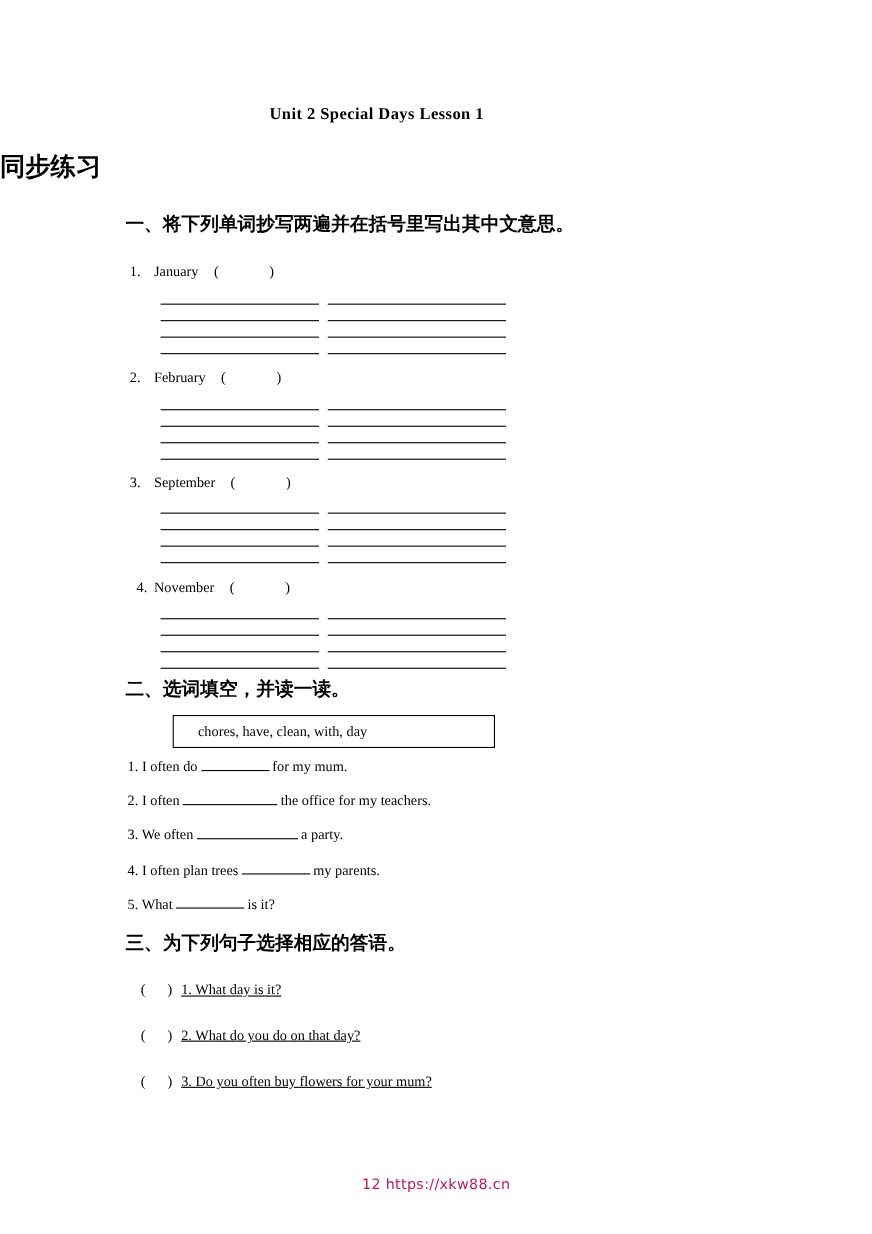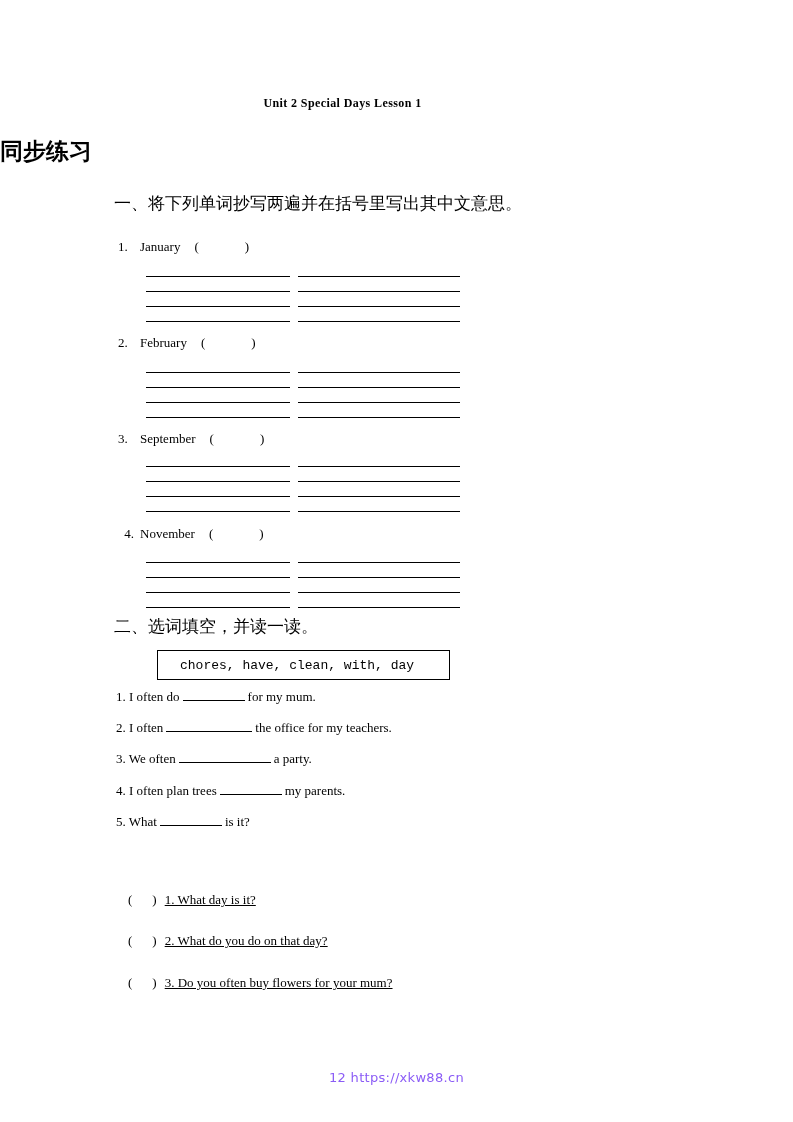--- a/index.html
+++ b/index.html
@@ -22,42 +22,42 @@
     box-sizing: border-box;
   }
 
   
   .title-main {
     position: absolute;
     top: 96px;
     left: 0;
     width: 685px;
     text-align: center;
-    font-size: 12px;
+    font-size: 15px;
     font-weight: bold;
     letter-spacing: 0.4px;
     font-family: "Liberation Serif", "DejaVu Serif", serif;
   }
   .title-sub {
     position: absolute;
     top: 136px;
     left: 0;
     width: 793px;
     text-align: left;
     font-size: 23px;
     font-weight: bold;
     font-family: "DejaVu Sans", "Liberation Sans", sans-serif;
   }
 
   
   .section-heading {
     position: absolute;
     left: 114px;
     font-size: 17px;
-    font-weight: normal;
+    font-weight: bold;
     font-family: "DejaVu Sans", "Liberation Sans", sans-serif;
     white-space: nowrap;
   }
   #heading-1 { top: 192px; }
   #heading-2 { top: 615px; }
   #heading-3 { top: 846px; }
 
   
   .word-block { position: absolute; left: 0; width: 793px; }
   .word-label {
@@ -101,21 +101,21 @@
     width: 293px;
     height: 30px;
     border: 1.6px solid #000;
     box-sizing: border-box;
     display: flex;
     align-items: center;
   }
   #word-bank .bank-text {
     padding-left: 22px;
     font-size: 13px;
-    font-family: Liberation Mono, monospace;
+    font-family: Liberation Serif, serif;
   }
   .fill-sentence {
     position: absolute;
     left: 116px;
     font-size: 13px;
     font-family: "Liberation Serif", "DejaVu Serif", serif;
     white-space: nowrap;
   }
   .blank {
     display: inline-block;
@@ -140,21 +140,21 @@
   .match-text { margin-left: 8px; text-decoration: underline; }
 
   
   #footer {
     position: absolute;
     top: 1070px;
     left: 0;
     width: 793px;
     text-align: center;
     font-size: 13px;
-    color: #8b5cf6;
+    color: #be185d;
     font-family: "DejaVu Sans", "Liberation Sans", sans-serif;
     letter-spacing: 0.3px;
   }
 </style>
 </head>
 <body>
 
 <div class="page">
 
   <div class="title-main">Unit 2 Special Days Lesson 1</div>
@@ -282,20 +282,21 @@
   <div class="fill-sentence" style="top:783px;">
     <span>4.</span>
     <span>I often plan trees</span><span class="blank blank-sm"></span><span>my parents.</span>
   </div>
 
   <div class="fill-sentence" style="top:814px;">
     <span>5.</span>
     <span>What</span><span class="blank blank-sm"></span><span>is it?</span>
   </div>
 
+  <div class="section-heading" id="heading-3">三、为下列句子选择相应的答语。</div>
 
   <div class="match-item" style="top:892px;">
     <span class="match-paren">(</span><span class="match-gap"></span><span class="match-paren">)</span><span class="match-text">1. What day is it?</span>
   </div>
 
   <div class="match-item" style="top:933px;">
     <span class="match-paren">(</span><span class="match-gap"></span><span class="match-paren">)</span><span class="match-text">2. What do you do on that day?</span>
   </div>
 
   <div class="match-item" style="top:975px;">

